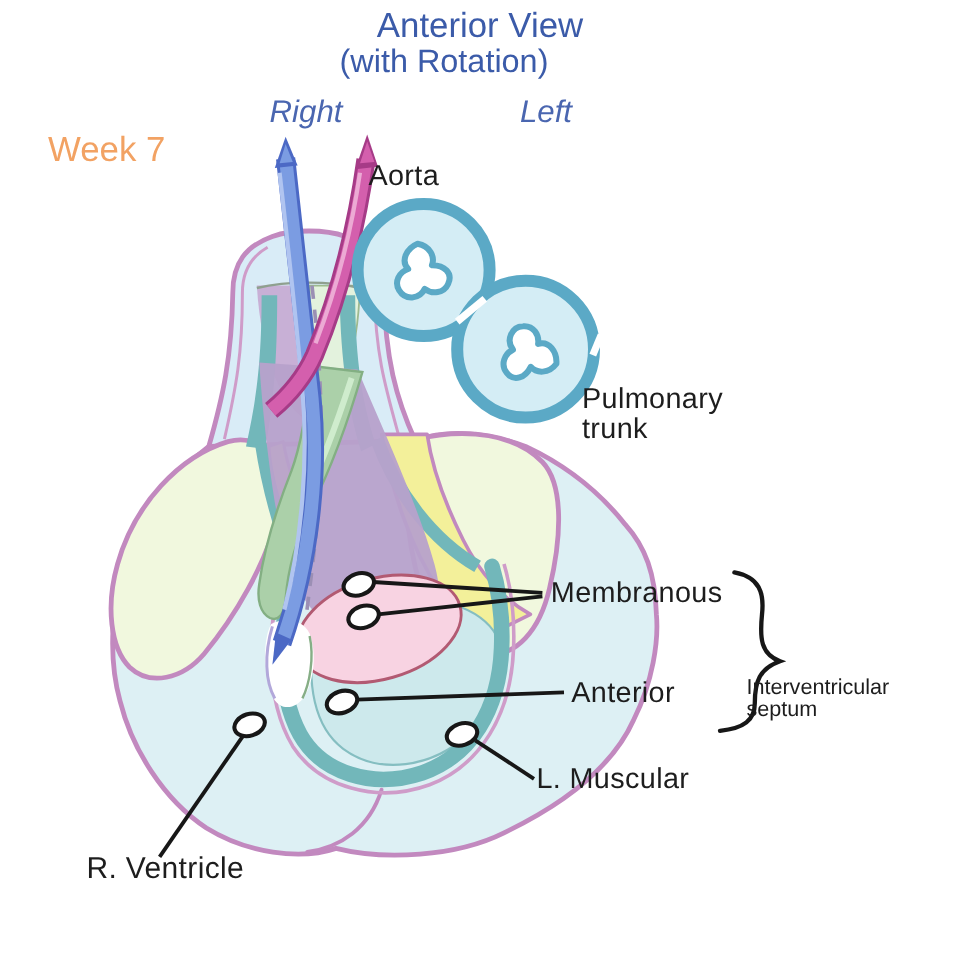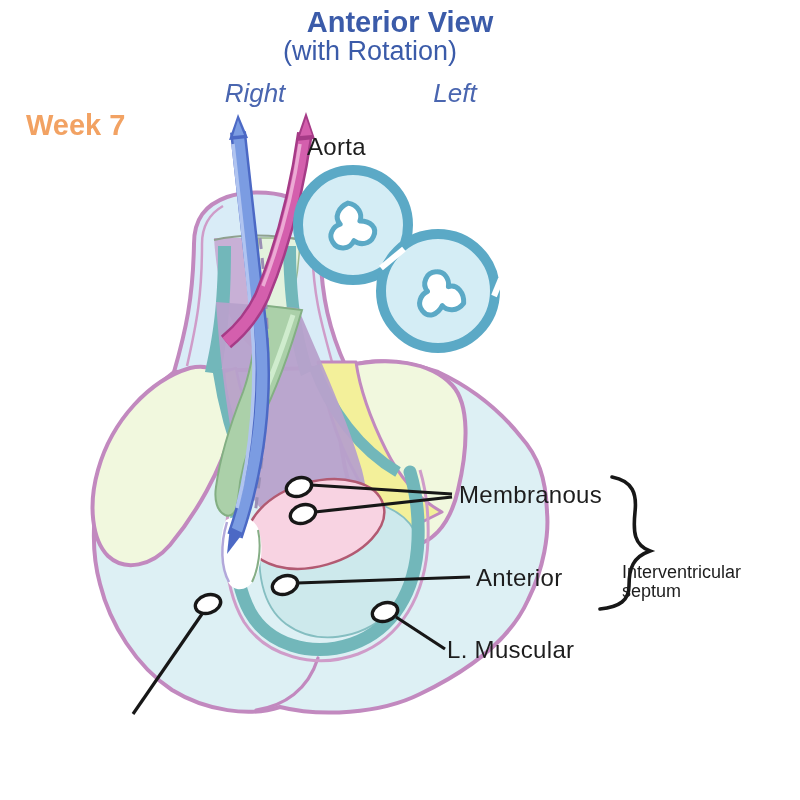--- a/index.html
+++ b/index.html
@@ -1,26 +1,26 @@
 <!DOCTYPE html>
 <html style="--title_blue: #3b5ba9; --orientation_blue: #4a66b0; --week_orange: #f2a263; --label_black: #1d1d1d; --outline_mauve: #c289bf; --outline_mauve_light: #cf9cc9; --body_cyan: #ddf0f4; --cavity_cyan: #cde9ec; --lobe_lime: #f1f8de; --band_yellow: #f3f09a; --septum_teal: #72b7ba; --region_purple: #b7a1cb; --region_pink: #f8d3e2; --pink_outline: #b25a72; --sage_green: #abd0a9; --sage_outline: #83af83; --cup_green: #e3f2dd; --cup_purple: #c8b0d6; --tube_blue: #d9ecf7; --rod_blue: #7b9ce2; --rod_blue_dark: #4c69c5; --rod_blue_hl: #b0c4f0; --rod_magenta: #d45fad; --rod_magenta_dark: #a63b87; --rod_magenta_hl: #ecaad4; --vessel_teal: #5ba9c6; --vessel_fill: #d4edf5; --leader_black: #171717; --dash_gray: #9b8fb4;"><head>
 <meta charset="utf-8">
 <style>
   html,body{margin:0;padding:0;background:#fff;}
   .stage{position:relative;width:800px;height:800px;background:#fff;overflow:hidden;
          font-family:"Liberation Sans",sans-serif;}
   .stage svg{position:absolute;left:0;top:0;}
   .txt{position:absolute;white-space:nowrap;}
-  .title{left:0;top:6px;width:800px;text-align:center;font-weight:bold;font-size:29px;
+  .title{left:0;top:6px;width:800px;text-align:center;font-weight:normal;font-size:29px;
          color:var(--title_blue);}
   .subtitle{left:0;top:36px;width:740px;text-align:center;font-size:27px;color:var(--title_blue);}
   .side{font-style:italic;font-size:26px;color:var(--orientation_blue);text-align:center;}
   .side.right{left:200px;top:78px;width:110px;}
   .side.left{left:400px;top:78px;width:110px;}
-  .week{left:26px;top:109px;font-weight:bold;font-size:29px;color:var(--week_orange);}
+  .week{left:40px;top:109px;font-weight:normal;font-size:29px;color:var(--week_orange);}
   .lbl{color:var(--label_black);font-size:24px;letter-spacing:.3px;line-height:1.05;}
   .lbl div{display:block;}
   .aorta{left:307px;top:134px;}
   .ptrunk{left:485px;top:320px;}
   .membranous{left:459px;top:482px;text-align:center;}
   .muscular{left:476px;top:565px;}
   .ivseptum{left:622px;top:563px;font-size:18px;letter-spacing:0;}
   .lvent{left:447px;top:637px;}
   .rvent{left:72px;top:711px;font-size:25px;}
 </style>
@@ -149,21 +149,26 @@
              C629,600 620,607 600,609" style="fill:none;stroke:var(--leader_black);stroke-width:3.6;stroke-linecap:round"></path>
   </svg>
 
   <div class="txt title">Anterior View</div>
   <div class="txt subtitle">(with Rotation)</div>
   <div class="txt side left">Left</div>
   <div class="txt side right">Right</div>
   <div class="txt week">Week 7</div>
 
   <div class="txt lbl aorta">Aorta</div>
+  <div class="txt lbl ptrunk">
+    <div>Pulmonary</div>
+    <div>trunk</div>
+  </div>
   <div class="txt lbl membranous">Membranous</div>
   <div class="txt lbl muscular">Anterior</div>
   <div class="txt lbl ivseptum">
     <div>Interventricular</div>
     <div>septum</div>
   </div>
   <div class="txt lbl lvent">L. Muscular</div>
+  <div class="txt lbl rvent">R. Ventricle</div>
 
 </div>
 
 </body></html>

